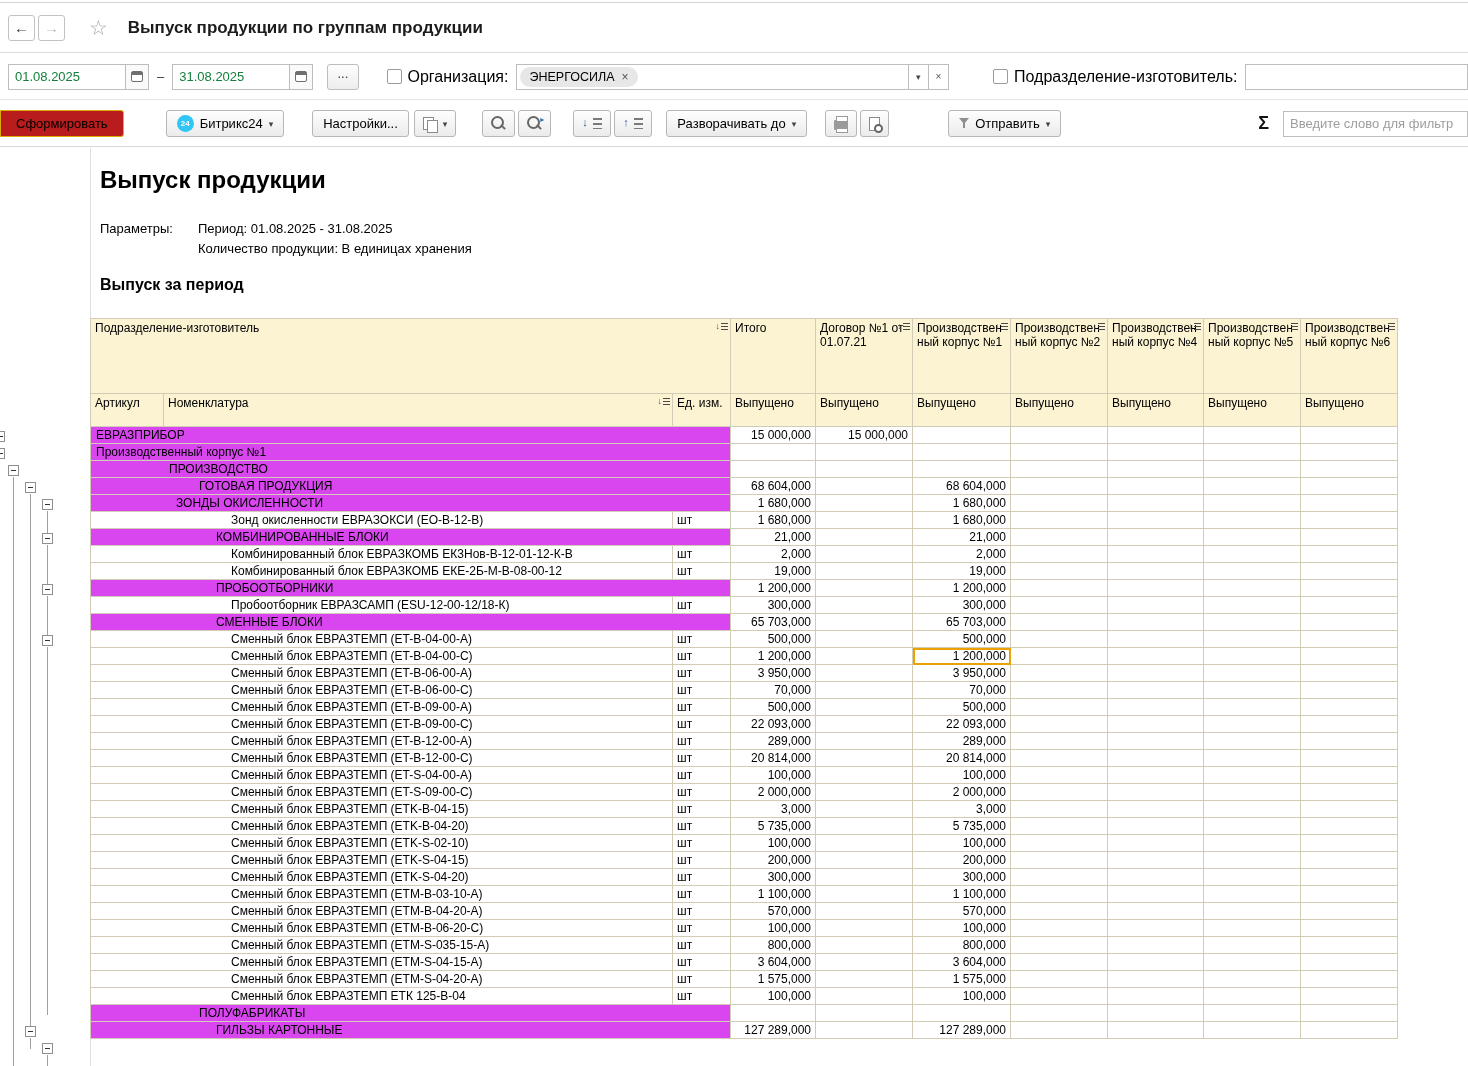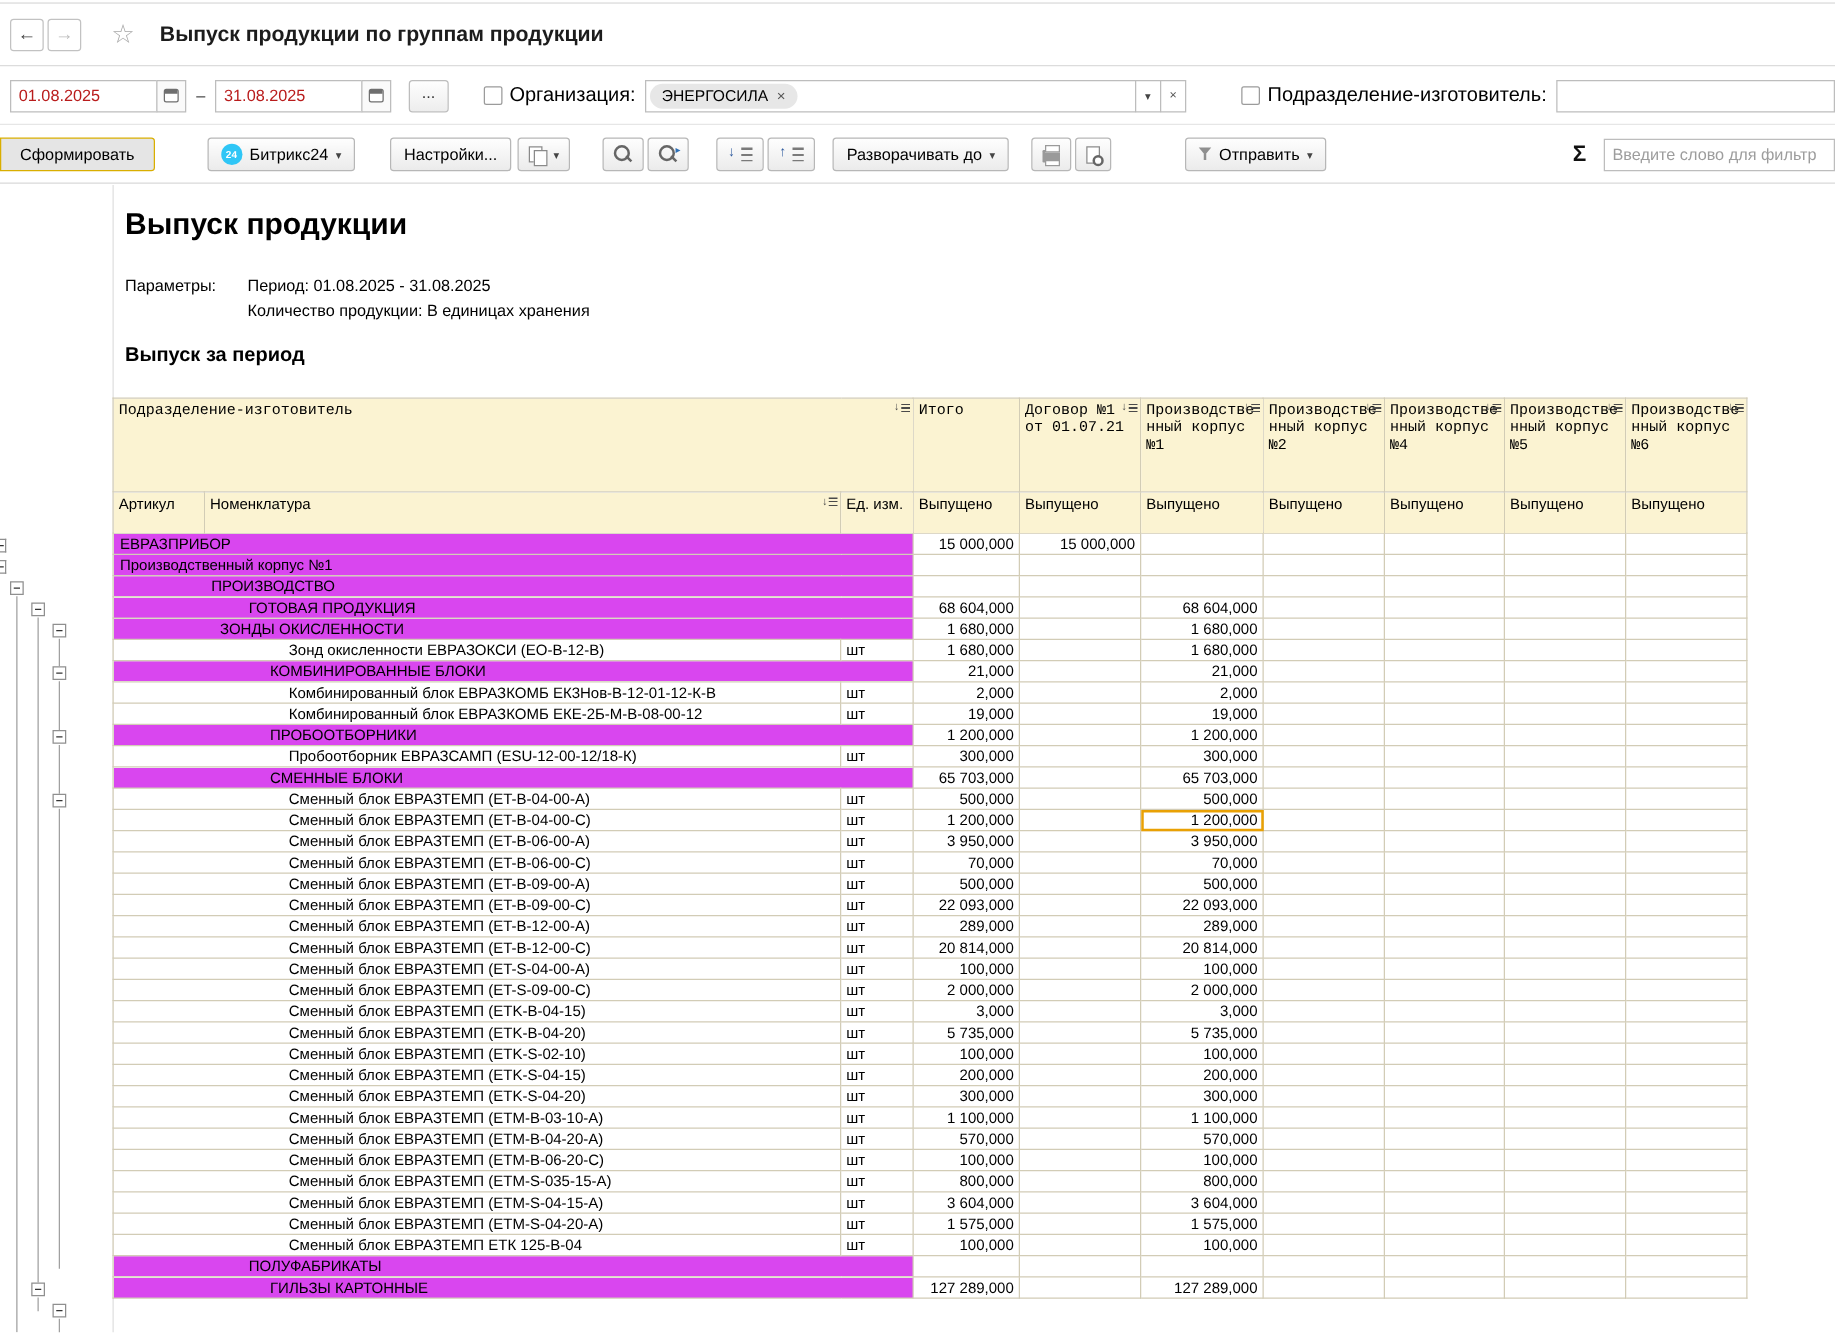--- a/index.html
+++ b/index.html
@@ -17,21 +17,21 @@
   .nav-btn.back { margin-left:8px; }
   .nav-btn.fwd  { margin-left:3px; color:#bdbdbd; }
   .star { margin-left:24px; font-size:21px; color:#a8a8a8; line-height:20px; }
   .win-title { margin-left:20px; font-size:17px; font-weight:bold; color:#1c1c1c; }
 
   
   .filterbar { position:absolute; top:54px; left:0; width:100%; height:46px; background:#fff;
                display:flex; align-items:center; border-bottom:1px solid #e6e6e6; padding-left:8px; }
   .dateinput { display:flex; }
   .txt-input { height:26px; border:1px solid #bdbdbd; font-size:13px; padding:0 6px;
-               font-family:"Liberation Sans",sans-serif; color:#b91c1c; outline:none; }
+               font-family:"Liberation Sans",sans-serif; color:#15803d; outline:none; }
   .date-field { width:118px; }
   .cal-btn { width:24px; height:26px; border:1px solid #bdbdbd; margin-left:-1px; background:#fafafa;
              display:flex; align-items:center; justify-content:center; }
   .cal-ic { width:12px; height:11px; border:1px solid #6f6f6f; border-radius:2px; background:#fff; position:relative; }
   .cal-ic::before { content:""; position:absolute; top:0; left:0; right:0; height:3px; background:#6f6f6f; }
   .dash { margin:0 8px; font-size:13px; color:#333; }
   .ellipsis-btn { margin-left:14px; width:34px; height:26px; border:1px solid #bdbdbd; border-radius:3px;
                   background:linear-gradient(#fefefe,#ededed); font-size:13px; display:flex;
                   align-items:center; justify-content:center; padding-bottom:6px; color:#333; }
   .chk { width:15px; height:15px; border:1px solid #9b9b9b; border-radius:2px; background:#fff; flex:none; }
@@ -44,21 +44,21 @@
   .tag-x { color:#555; font-size:12px; }
   .mini-btn { width:23px; height:26px; border:1px solid #bdbdbd; margin-left:-1px; background:#fff;
               display:flex; align-items:center; justify-content:center; font-size:10px; color:#555; }
   .dept-field { width:242px; margin-left:8px; }
 
   
   .toolbar { position:absolute; top:101px; left:0; width:100%; height:46px; background:#fff;
              display:flex; align-items:center; border-bottom:1px solid #d9d9d9; }
   .btn { height:27px; border:1px solid #b7b7b7; border-radius:3px; background:linear-gradient(#fefefe,#ebebeb);
          font-size:13px; padding:0 10px; display:flex; align-items:center; gap:6px; color:#000; white-space:nowrap; }
-  .btn.generate { background:#e5e5e5; border-color:#d9ae00; border-radius:0 3px 3px 0; padding:0 15px; margin-left:0; }
+  .btn.generate { background:#b91c1c; border-color:#d9ae00; border-radius:0 3px 3px 0; padding:0 15px; margin-left:0; }
   .btn.bitrix { margin-left:42px; }
   .btn.settings { margin-left:28px; }
   .btn.variants { margin-left:5px; padding:0 7px; }
   .btn.iconbtn { padding:0 8px; }
   .btn.search1 { margin-left:26px; }
   .btn.search2 { margin-left:3px; }
   .btn.grpdn { margin-left:22px; }
   .btn.grpup { margin-left:3px; }
   .btn.expandto { margin-left:14px; }
   .btn.print { margin-left:18px; }
@@ -101,21 +101,21 @@
   .param-line1 { position:absolute; left:198px; top:221px; font-size:13px; }
   .param-line2 { position:absolute; left:198px; top:241px; font-size:13px; }
   .section-title { position:absolute; left:100px; top:276px; font-size:16px; font-weight:bold; }
 
   #report-table { position:absolute; left:90px; top:318px; border-collapse:collapse; table-layout:fixed;
                   width:1307px; font-size:12px; background:#fff; }
   #report-table th, #report-table td { border:1px solid #d2ccb6; }
   #report-table th { background:#fbf3d2; font-weight:normal; text-align:left; vertical-align:top;
                      padding:2px 4px; position:relative; white-space:normal; overflow-wrap:break-word;
                      overflow:hidden; line-height:14px; }
-  tr.h1 th { height:75px;font-family:Liberation Mono, monospace; }
+  tr.h1 th { height:75px; }
   tr.h2 th { height:33px; }
   #report-table td { height:17px; line-height:15px; padding:0 4px; white-space:nowrap; overflow:hidden; }
   td.name { text-align:left; }
   td.name.g { background:#d946ef; }
   td.unit { text-align:left; padding-left:8px; }
   td.num { text-align:right; padding-right:5px; }
   td.num.selected { outline:2px solid #e9a104; outline-offset:-2px; }
   .sorticon { position:absolute; top:3px; right:2px; display:flex; align-items:center; }
   .sa { font-size:9px; color:#4a4a4a; line-height:9px; }
   .sb { width:7px; height:8px; margin-left:1px;

